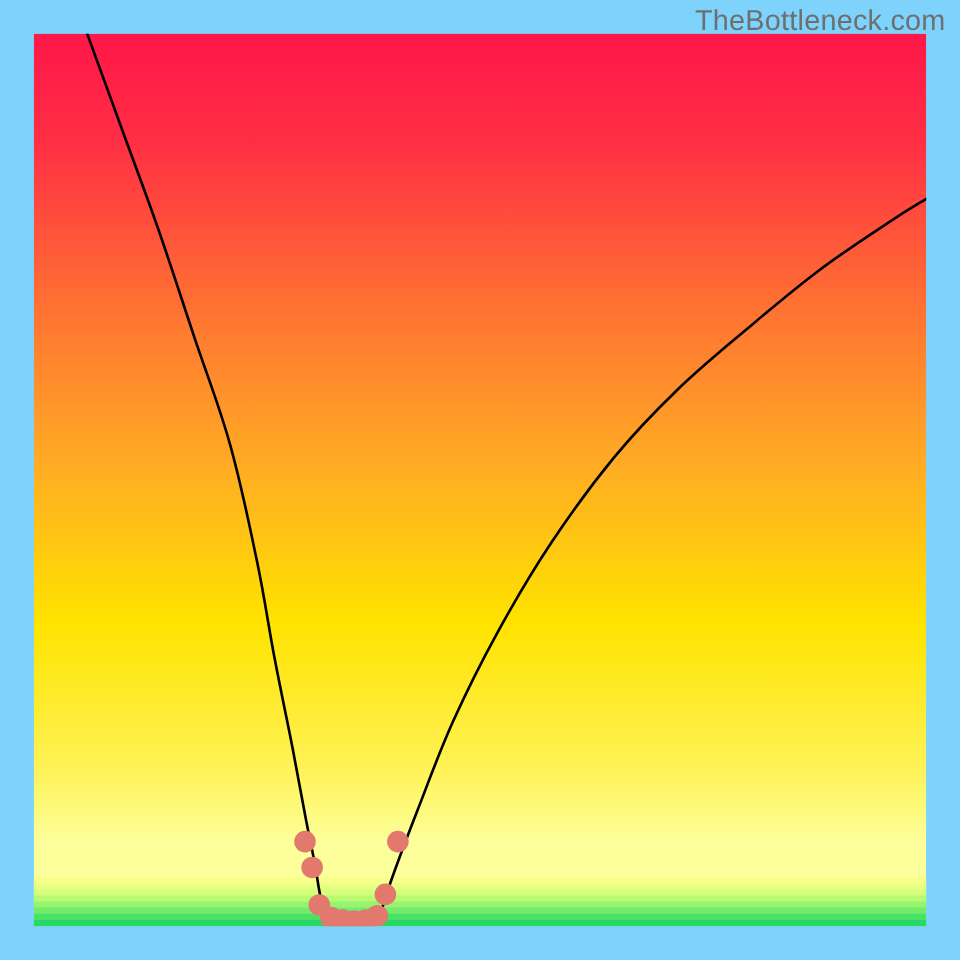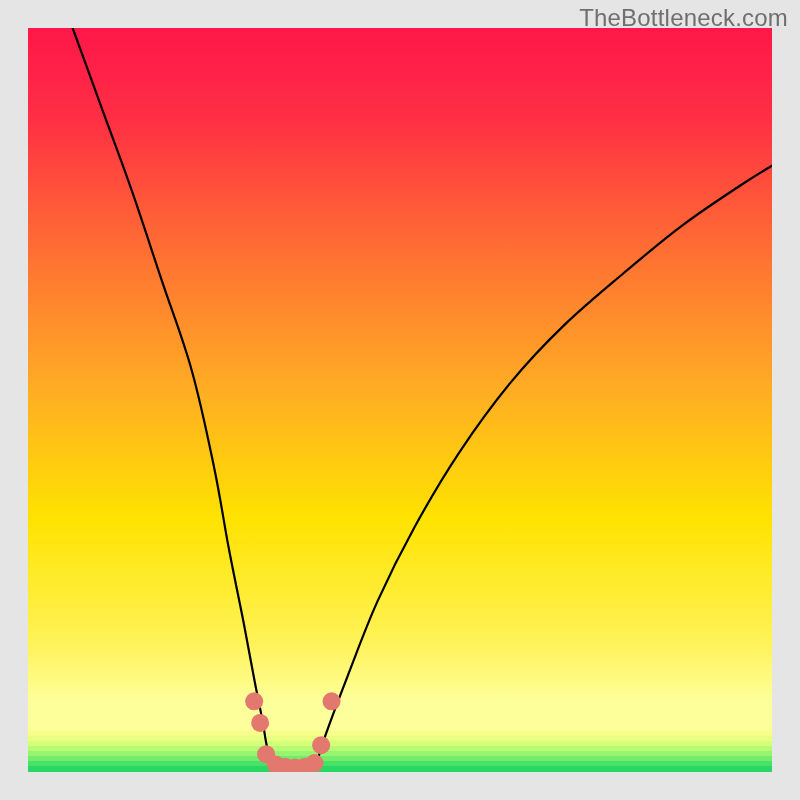--- a/index.html
+++ b/index.html
@@ -8,21 +8,21 @@
     width: 800px;
     height: 800px;
     overflow: hidden;
     background: #000;
     font-family: Arial, Helvetica, sans-serif;
   }
   .frame {
     position: relative;
     width: 800px;
     height: 800px;
-    background: #e5e5e5;
+    background: #7dd3fc;
   }
   .plot-area {
     position: absolute;
     left: 28px;
     top: 28px;
     width: 744px;
     height: 744px;
     overflow: hidden;
   }
   .gradient {

